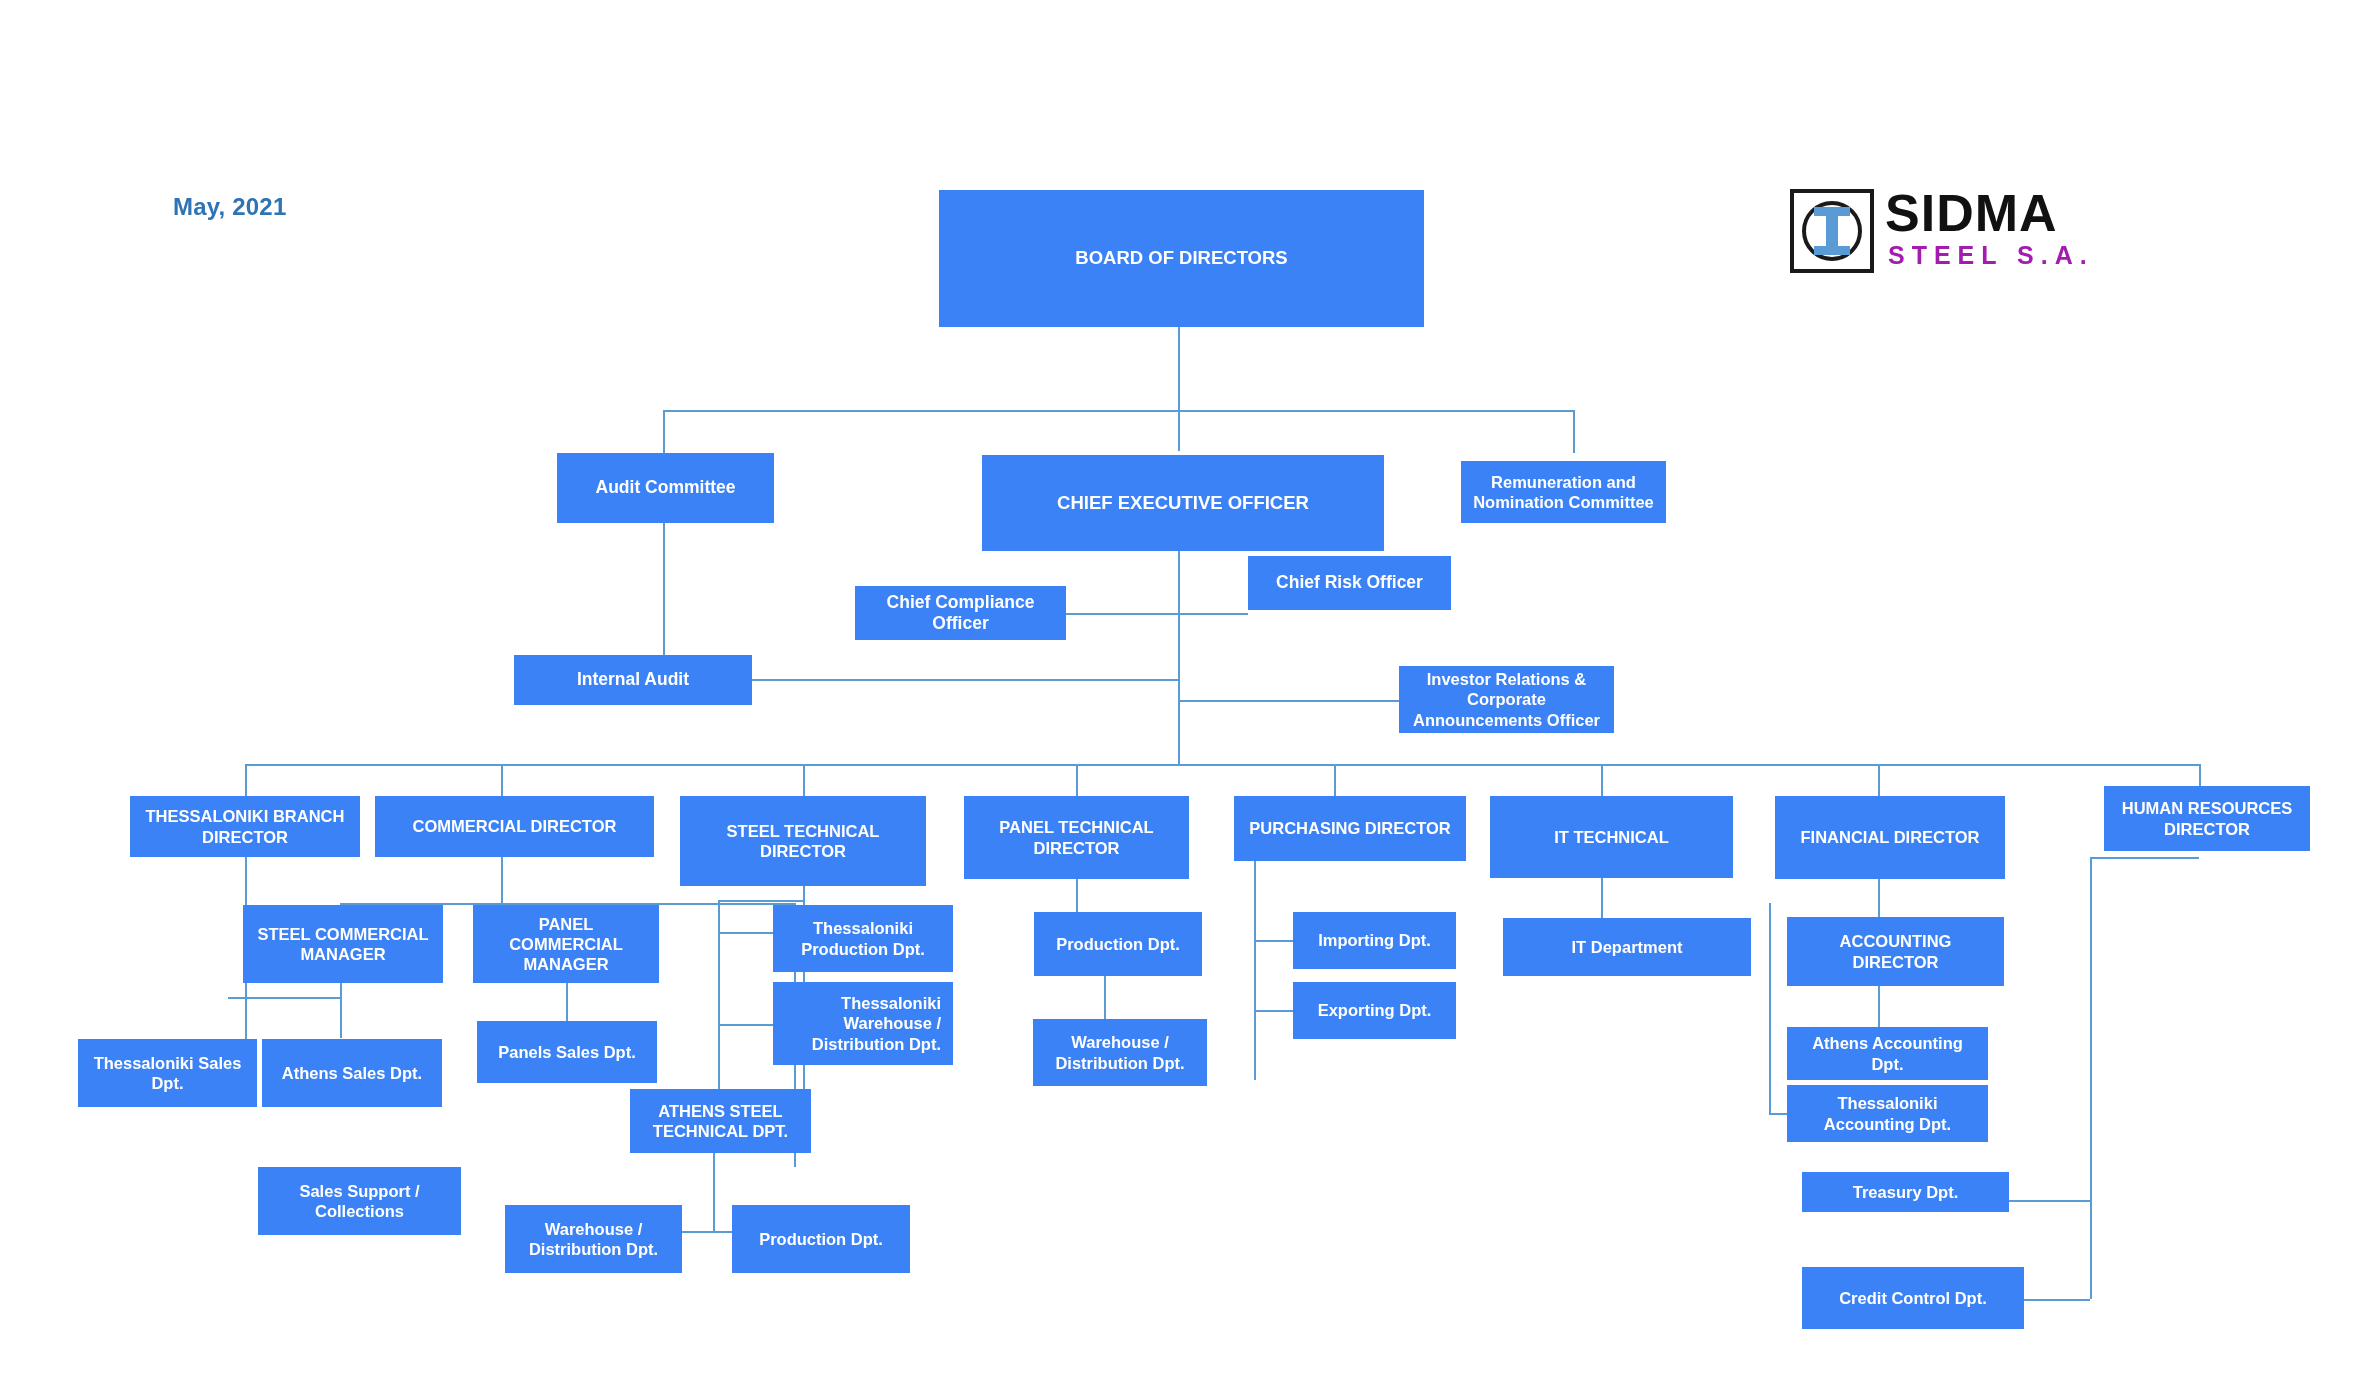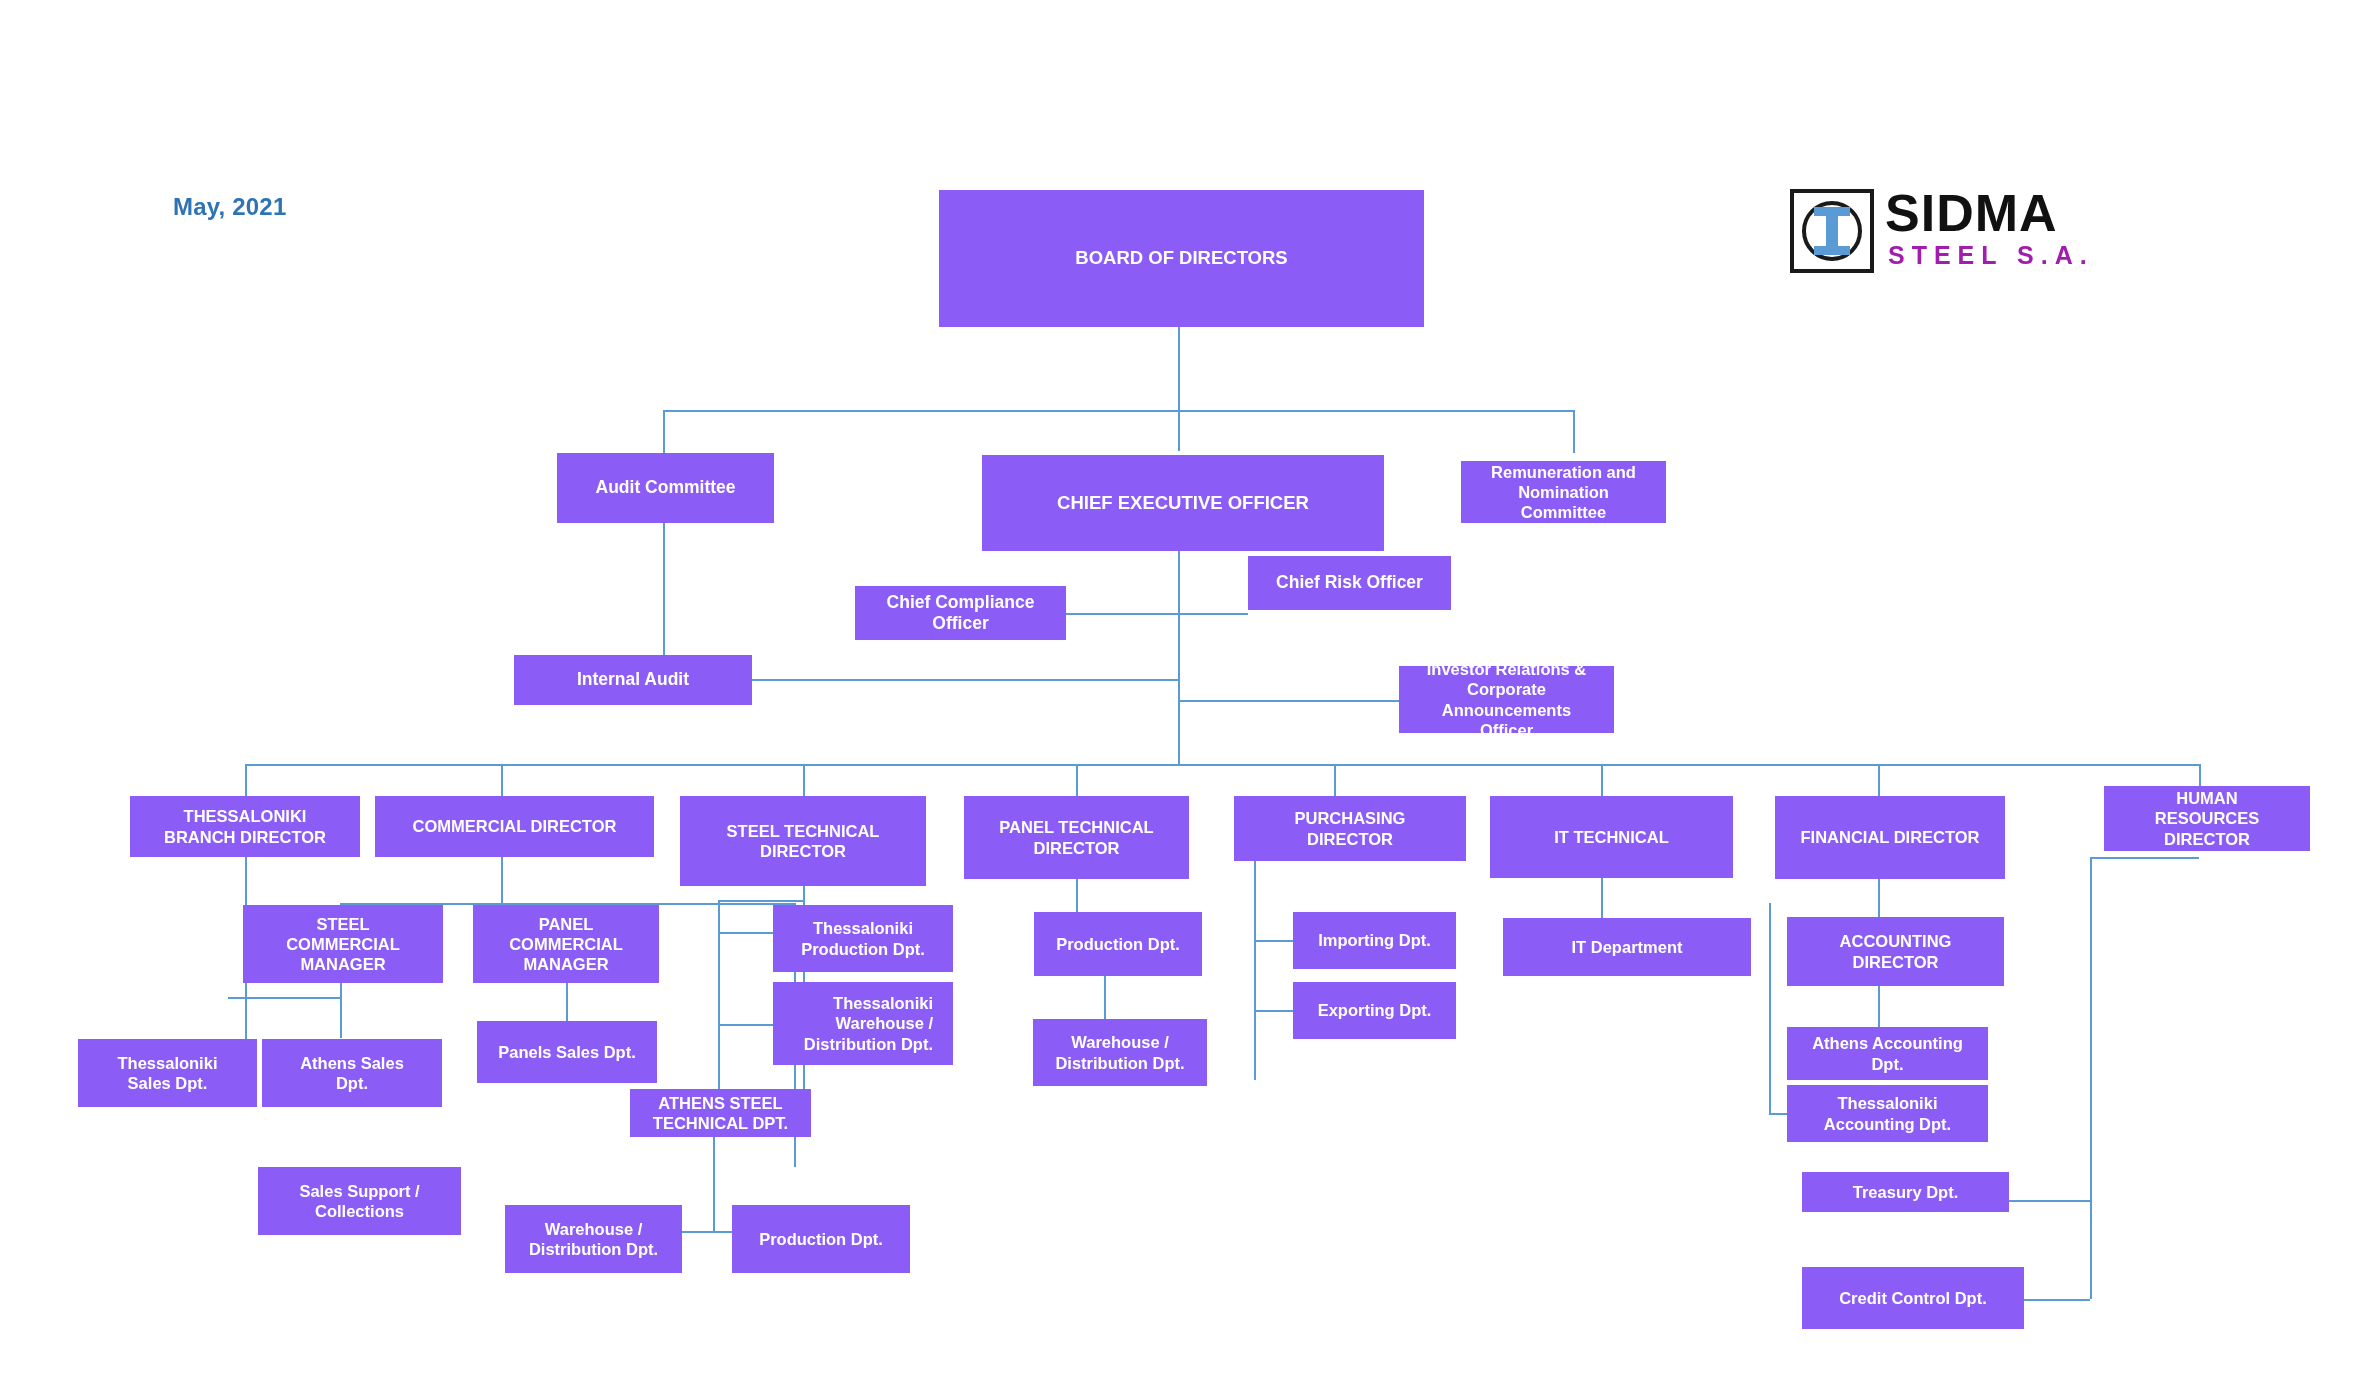--- a/index.html
+++ b/index.html
@@ -97,30 +97,30 @@
     font-size: 25px;
     font-weight: bold;
     color: #a21caf;
     letter-spacing: 7px;
     white-space: nowrap;
   }
 
   
   .node {
     position: absolute;
-    background: #8b5cf6;
+    background: #3b82f6;
     color: #ffffff;
     display: flex;
     align-items: center;
     justify-content: center;
     text-align: center;
     box-sizing: border-box;
     font-weight: bold;
     line-height: 1.22;
-    padding: 2px 20px;
+    padding: 2px 12px;
     z-index: 3;
   }
   .node.s16 { font-size: 16.5px; }
   .node.s17 { font-size: 17.5px; }
   .node.s18 { font-size: 18.5px; }
 
   
   .ln {
     position: absolute;
     background: #5B9BD5;
@@ -308,21 +308,21 @@
   </div>
 
   <div class="node s16" style="left:773px; top:905px; width:180px; height:67px;">
     <span>Thessaloniki Production Dpt.</span>
   </div>
 
   <div class="node s16" style="left:773px; top:982px; width:180px; height:83px;text-align:right;">
     <span>Thessaloniki Warehouse / Distribution Dpt.</span>
   </div>
 
-  <div class="node s16" style="left:630px; top:1089px; width:181px; height:48px;">
+  <div class="node s16" style="left:630px; top:1089px; width:181px; height:64px;">
     <span>ATHENS STEEL TECHNICAL DPT.</span>
   </div>
 
   <div class="node s16" style="left:505px; top:1205px; width:177px; height:68px;">
     <span>Warehouse / Distribution Dpt.</span>
   </div>
 
   <div class="node s16" style="left:732px; top:1205px; width:178px; height:68px;">
     <span>Production Dpt.</span>
   </div>

